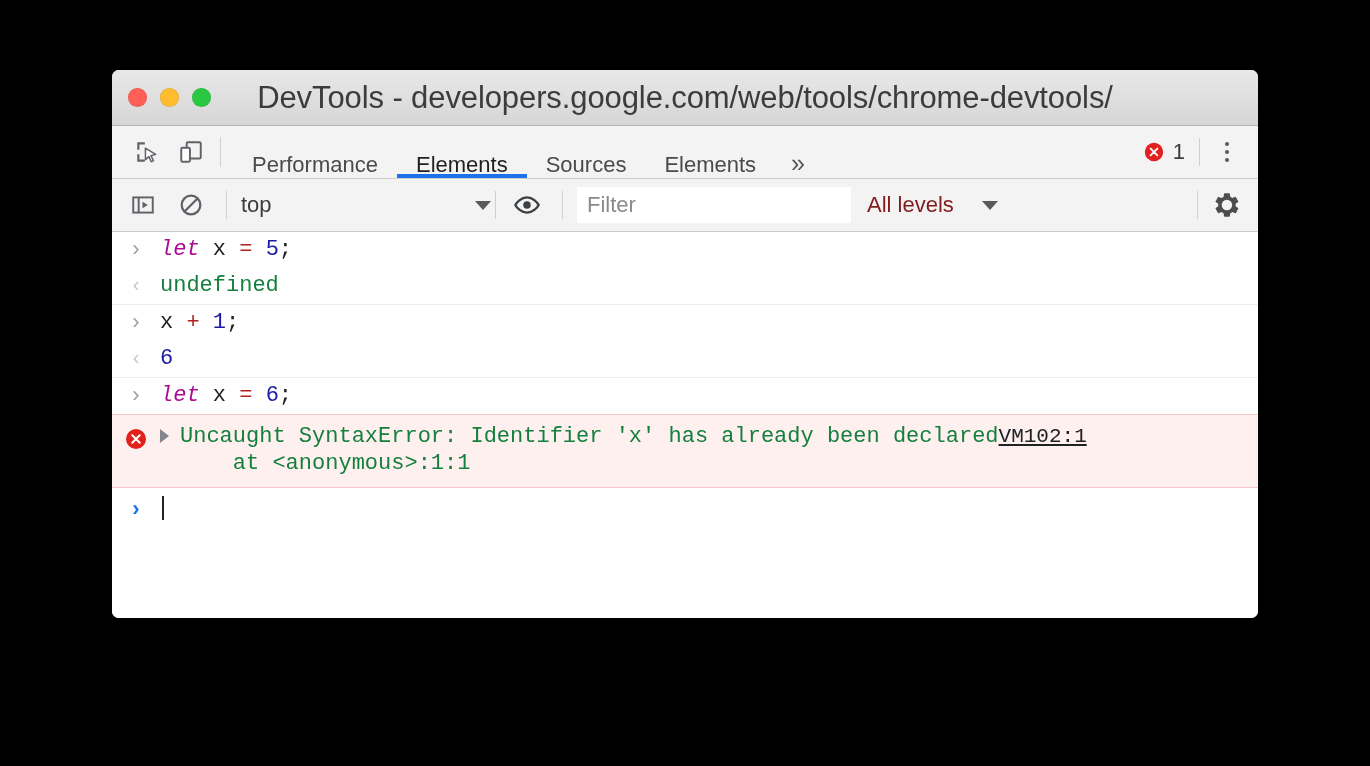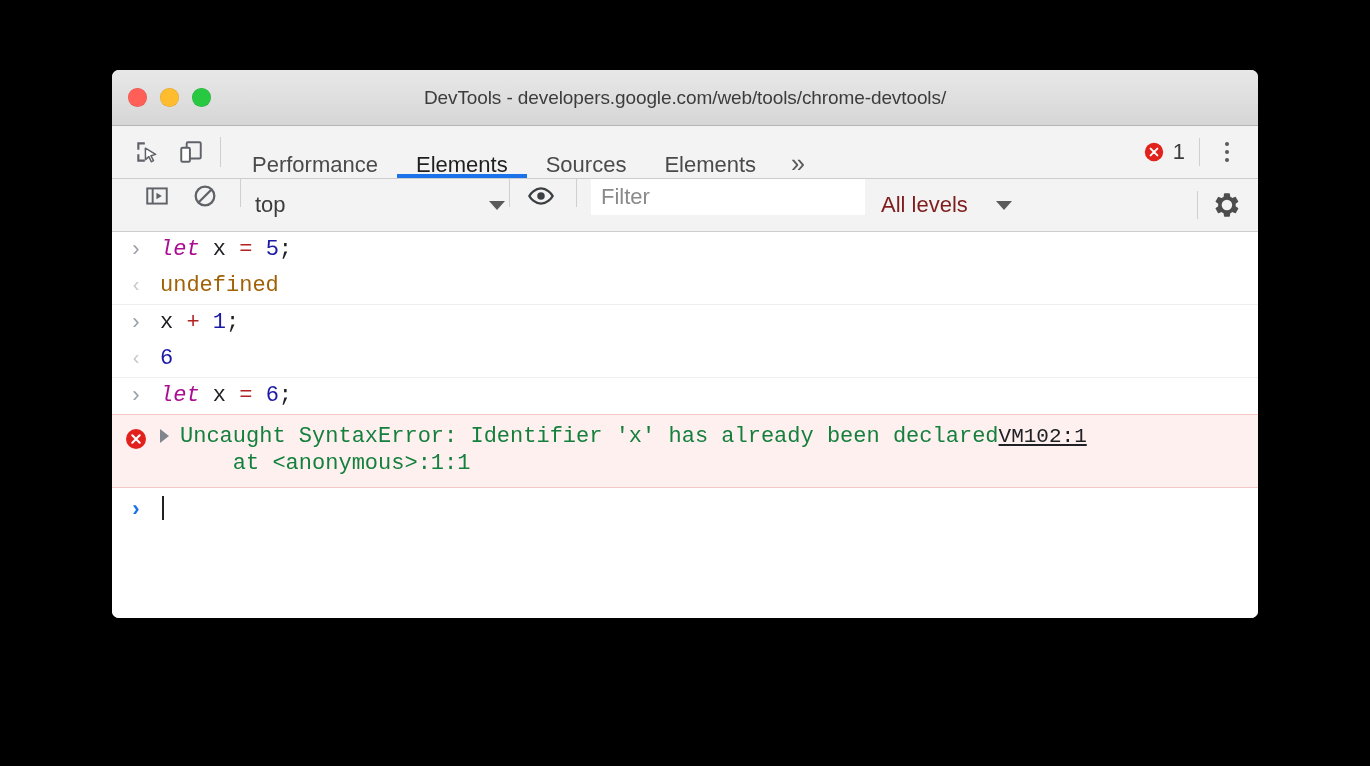--- a/index.html
+++ b/index.html
@@ -49,21 +49,21 @@
     display: block;
   }
   .light.red    { background: #ff5f57; box-shadow: inset 0 0 0 0.5px rgba(0,0,0,0.12); }
   .light.yellow { background: #febc2e; box-shadow: inset 0 0 0 0.5px rgba(0,0,0,0.12); }
   .light.green  { background: #28c840; box-shadow: inset 0 0 0 0.5px rgba(0,0,0,0.12); }
 
   #window-title {
     position: absolute;
     left: 0; right: 0;
     text-align: center;
-    font-size: 19px;
+    font-size: 31px;
     color: #3c3c3c;
     letter-spacing: -0.1px;
     pointer-events: none;
   }
 
   
   #tabbar {
     height: 53px;
     background: #f3f3f3;
     border-bottom: 1px solid #cdcdcd;
@@ -156,21 +156,22 @@
     background: #5a5a5a;
     display: block;
   }
 
   
   #filterbar {
     height: 53px;
     background: #f3f3f3;
     border-bottom: 1px solid #cdcdcd;
     display: flex;
-    padding-left: 28px;
+    align-items: center;
+    padding-left: 14px;
   }
   .fb-icon {
     width: 34px; height: 34px;
     display: flex; align-items: center; justify-content: center;
     margin-right: 14px;
     cursor: default;
   }
   .fb-sep {
     width: 1px;
     height: 28px;
@@ -266,21 +267,21 @@
     font-size: 22px;
     line-height: 28px;
     color: #202124;
     white-space: pre;
   }
   .tok-kw  { color: #aa0d91; font-style: italic; }
   .tok-op  { color: #b22222; }
   .tok-num { color: #1a1aa6; }
   .tok-pun { color: #202124; }
   .tok-id  { color: #202124; }
-  .result-undef { color: #a16207; }
+  .result-undef { color: #15803d; }
   .result-num   { color: #1a1aa6; }
 
   
   .row.error {
     background: #fff0f0;
     border-top: 1px solid #f5c6c6;
     border-bottom: 1px solid #f5c6c6;
     padding: 8px 0 10px 0;
     align-items: flex-start;
   }

